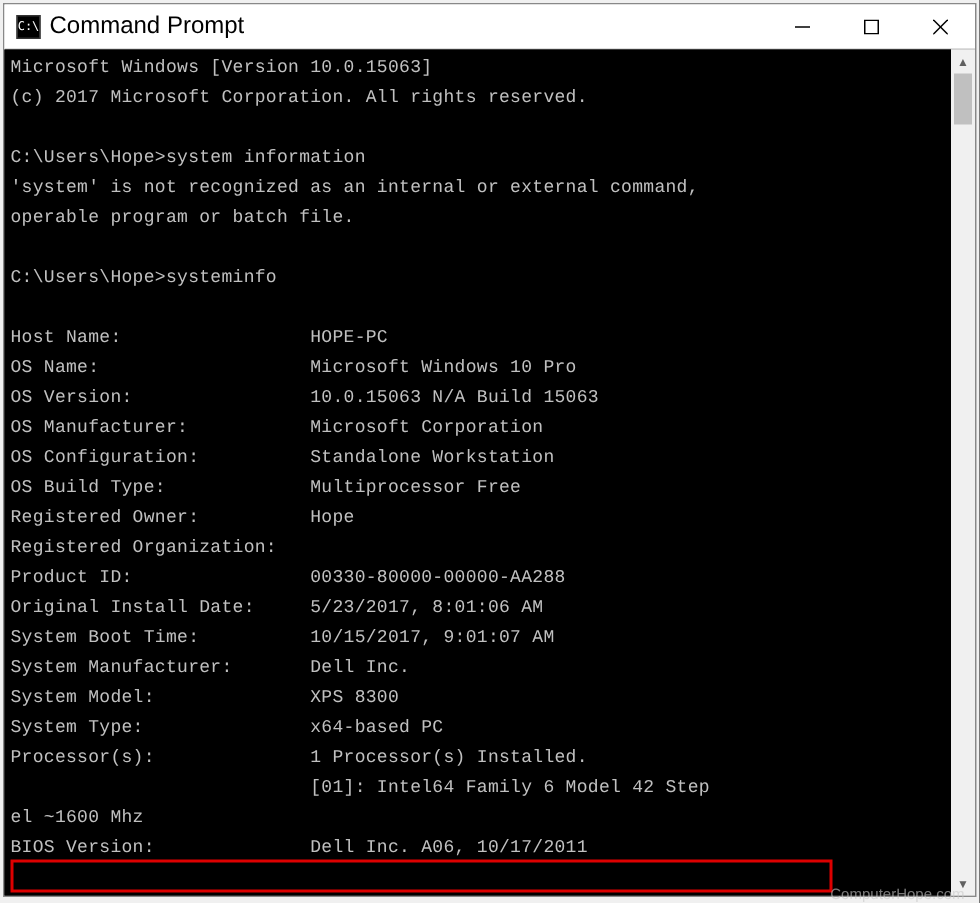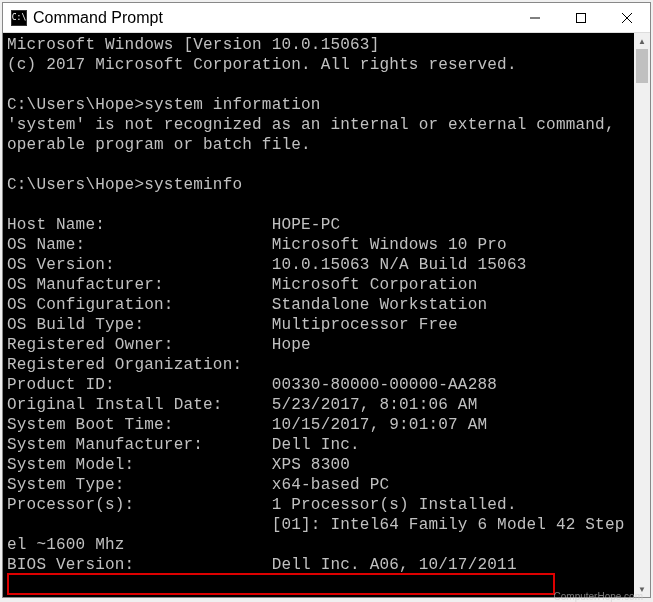--- a/index.html
+++ b/index.html
@@ -64,21 +64,21 @@
       flex: 1;
       display: flex;
       background: #000;
       position: relative;
     }
     .terminal {
       flex: 1;
       background: #000;
       color: #c0c0c0;
       font-family: "Consolas", "Courier New", monospace;
-      font-size: 16px;
+      font-size: 12px;
       line-height: 20px;
       padding: 2px 4px;
       white-space: pre;
       overflow: hidden;
       letter-spacing: 0.2px;
     }
     .scrollbar {
       width: 16px;
       background: #f0f0f0;
       position: relative;

